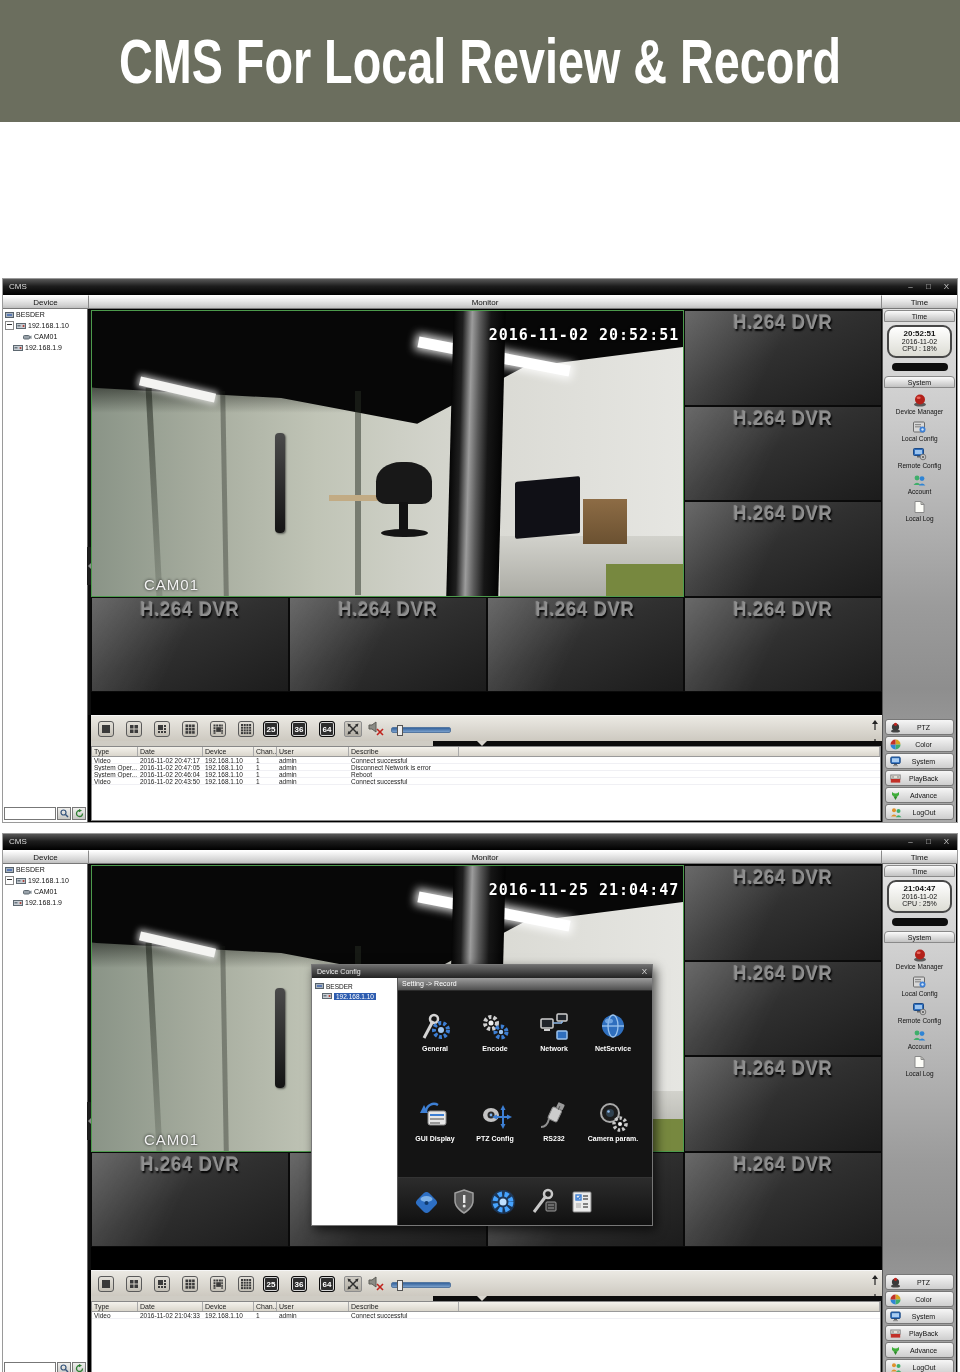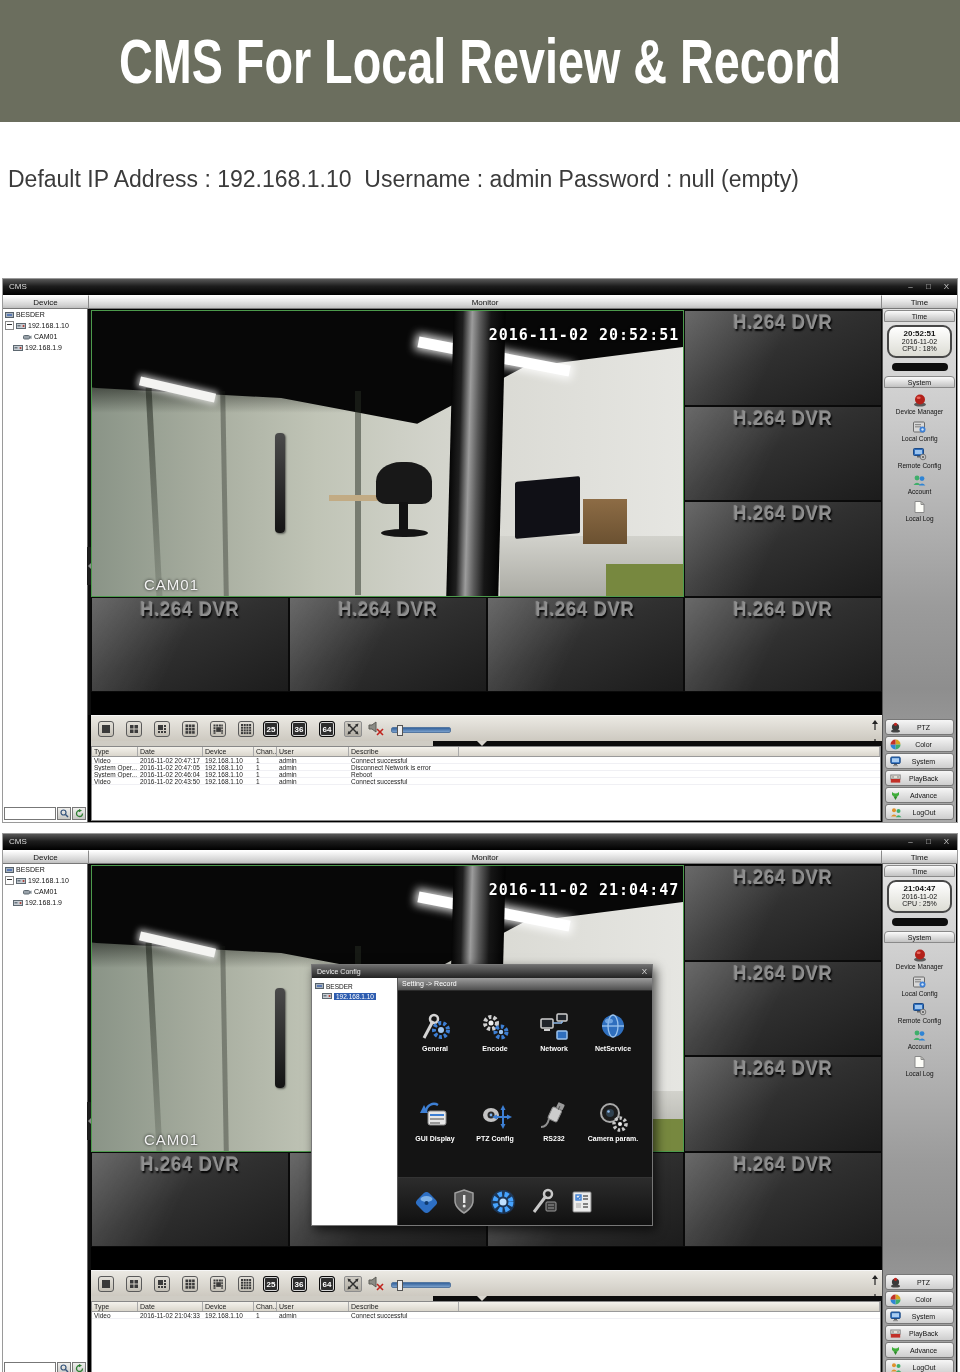--- a/index.html
+++ b/index.html
@@ -161,21 +161,20 @@
   .dfoot{height:47px;background:linear-gradient(#2c2c2c,#101010);display:flex;align-items:center;
       gap:9px;padding-left:14px;border-top:1px solid #333}
 </style>
 </head>
 <body>
 
 <div class="banner">
   <h1>CMS For Local Review &amp; Record</h1>
 </div>
 <div class="intro">
-  <div class="l1">Default IP Address : 192.168.1.10  Username : admin Password : null (empty)</div>
 </div>
 
 <div class="shot" id="shot1">
 <div class="win">
   <div class="titlebar">
     <span>CMS</span>
     <span class="wctrls">
       <span class="wbtn">–</span>
       <span class="wbtn">□</span>
       <span class="wbtn">X</span>
@@ -648,21 +647,21 @@
         <div class="sc sc-desk"></div>
             <div class="sc sc-chair"></div>
             <div class="sc sc-chair-post"></div>
             <div class="sc sc-chair-base"></div>
         <div class="sc sc-floor"></div>
             <div class="sc sc-tv"></div>
             <div class="sc sc-box"></div>
             <div class="sc sc-mat"></div>
         <div class="sc sc-column"></div>
       </div>
-      <div class="osd">2016-11-02 21:04:47</div>
+      <div class="osd">2016-11-25 21:04:47</div>
       <div class="camlabel">CAM01</div>
     </div>
     <div class="tile" style="left:75%;top:0">
           <span class="dvr">H.264 DVR</span>
         </div>
     <div class="tile" style="left:75%;top:25%">
           <span class="dvr">H.264 DVR</span>
         </div>
     <div class="tile" style="left:75%;top:50%">
           <span class="dvr">H.264 DVR</span>

